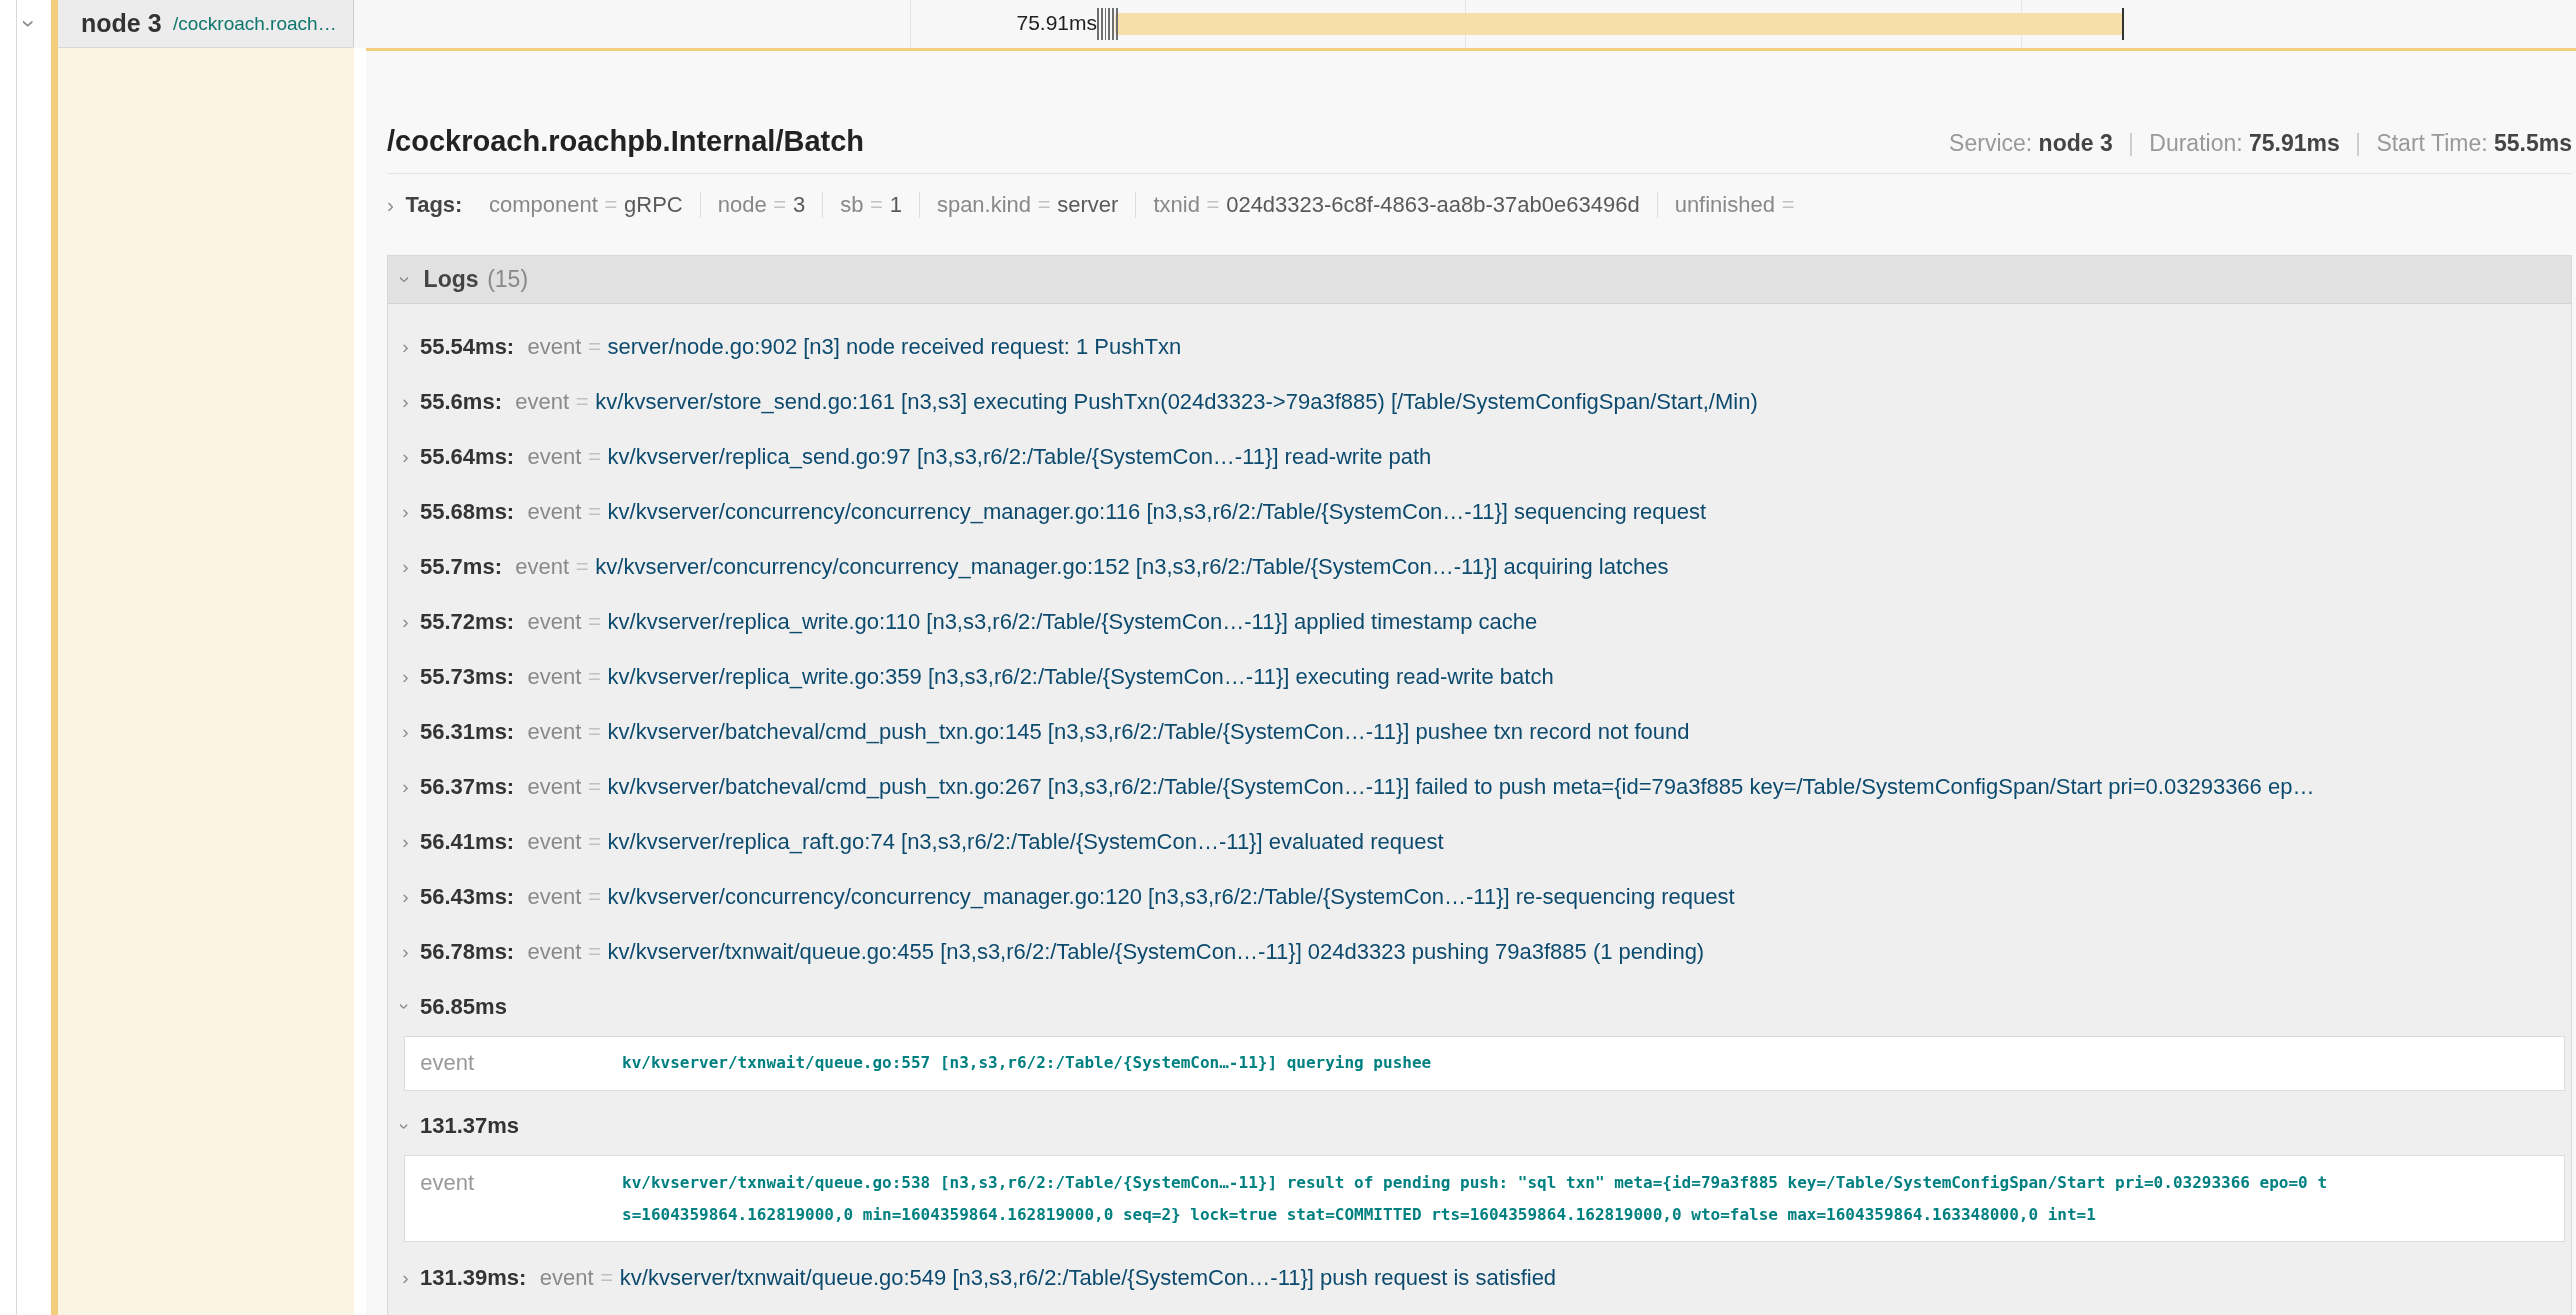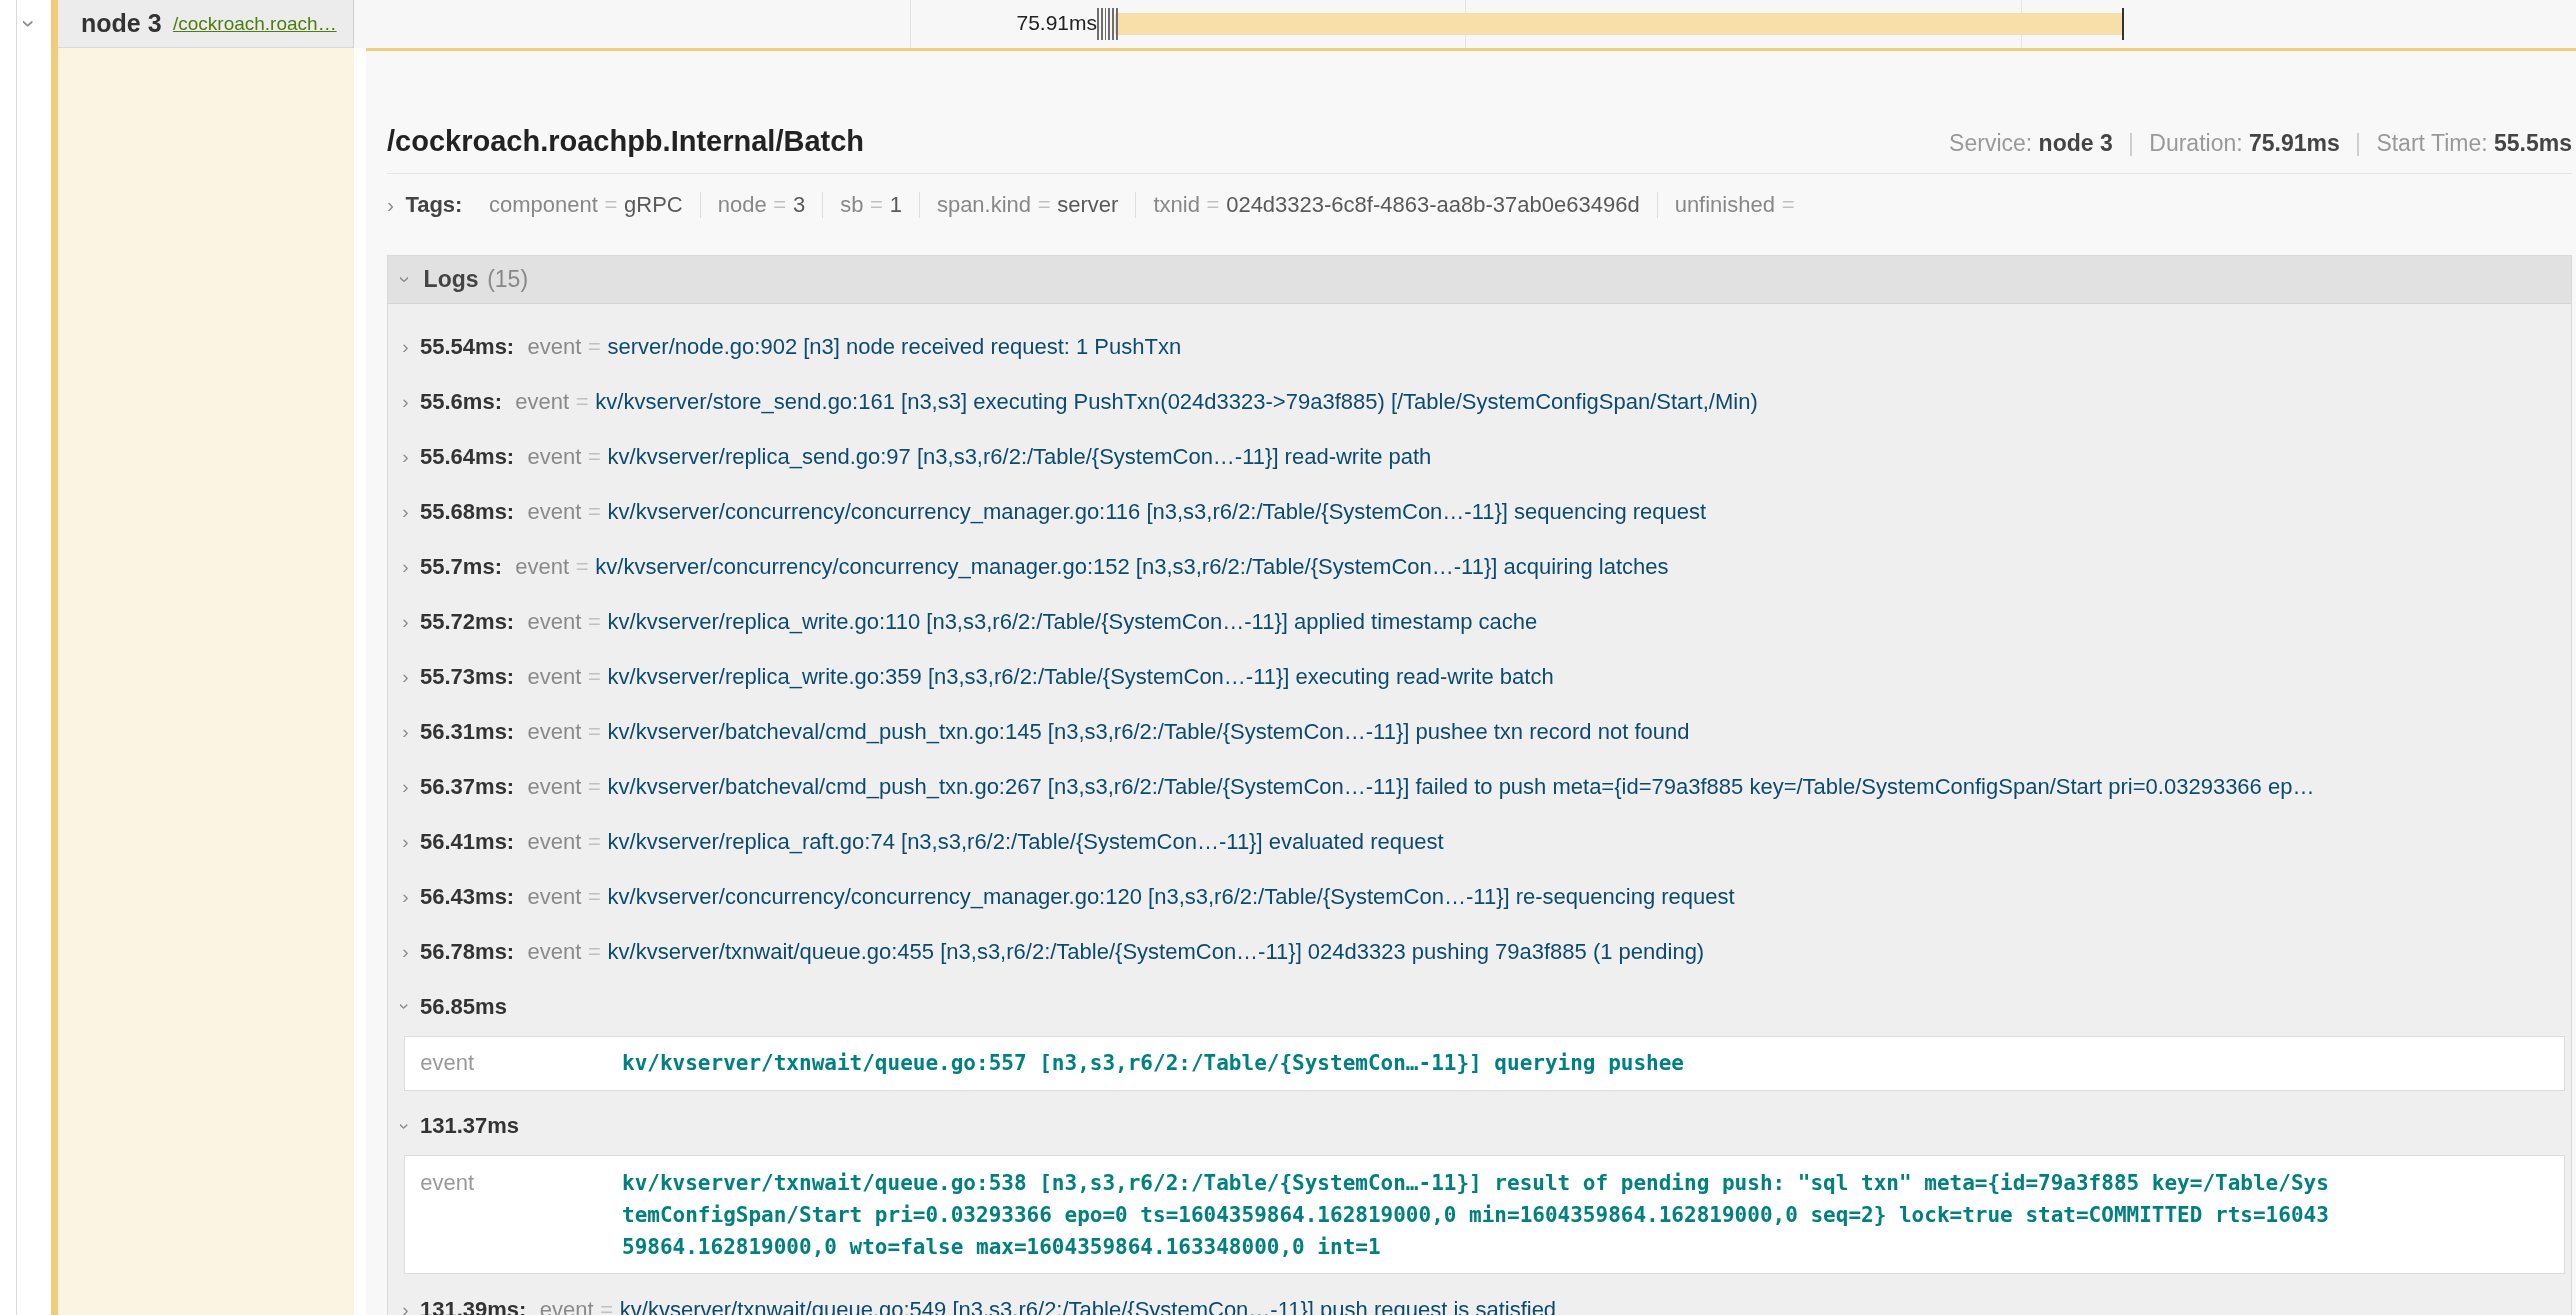--- a/index.html
+++ b/index.html
@@ -11,21 +11,21 @@
   .gutter-line { position:absolute; left:16px; top:0; width:1px; height:1316px; background:#d9d9d9; }
 
   
   .top-chevron { position:absolute; left:25px; top:12.4px; font-size:23px; color:#8c8c8c;
                  display:inline-block; transform:rotate(90deg); cursor:pointer; line-height:23px; }
   .service-stripe { position:absolute; left:51px; top:0; width:6.7px; height:1316px; background:#f2cd7b; }
   .span-name-col { position:absolute; left:58px; top:0; width:296px; height:48px; background:#ececec;
                    border-right:1px solid #cfcfcf; border-bottom:1px solid #d8d8d8;
                    display:flex; align-items:center; padding-left:23px; white-space:nowrap; overflow:hidden; cursor:pointer; }
   .span-name-col .svc { font-size:25px; font-weight:bold; color:#333; }
-  .span-name-col .op  { font-size:19px; color:#4d7c0f; margin-left:11.4px; overflow:hidden; text-overflow:ellipsis;text-decoration:underline; }
+  .span-name-col .op  { font-size:19px; color:#0f766e; margin-left:11.4px; overflow:hidden; text-overflow:ellipsis; }
   .span-timeline { position:absolute; left:354px; top:0; width:2222px; height:48px; background:#f7f7f7; }
   .gridline { position:absolute; top:0; width:1px; height:48px; background:#e4e4e4; }
   .duration-label { position:absolute; left:581px; top:11.4px; width:162px; text-align:right;
                     font-size:21px; color:#222; }
   .span-bar { position:absolute; left:761px; top:13.3px; width:1008px; height:22px;
               background:#f8dfaa; border-radius:1.9px; }
   .log-ticks { position:absolute; left:743px; top:7.6px; height:32px; display:flex; gap:1.9px; }
   .log-ticks span { width:1.9px; height:32px; background:#6e6e6e; }
   .end-tick { position:absolute; left:1768px; top:7.6px; width:1.9px; height:32px; background:#333; }
 
@@ -66,21 +66,21 @@
   .fld { font-size:22px; color:#8a8a8a; }
   .eq { font-size:22px; color:#c0c0c0; margin:0 6.7px; }
   .val { font-size:22px; color:#0c4a6e; }
 
   .log-exp-header { height:55px; display:flex; align-items:center; padding-left:14.3px; cursor:pointer; }
   .log-exp-header .chev { font-size:19px; margin-right:11.4px; }
 
   .event-box { background:#fff; border:1px solid #dcdcdc; margin:1.9px 5.7px 7.6px 16px;
                display:flex; align-items:flex-start; padding:10.5px 0; }
   .event-label { flex:0 0 217px; padding-left:15.3px; font-size:22px; color:#999; line-height:32px; }
-  .event-value { font-family:"DejaVu Sans Mono", monospace; font-size:21px; font-weight:700;
+  .event-value { font-family:"DejaVu Sans Mono", monospace; font-size:16px; font-weight:700;
                  color:#008080; line-height:32px; max-width:1707px; word-break:break-all; }
 
   .logs-footer { font-size:18px; color:#9b9b9b; padding:9.5px 0 11.4px 15.3px;
                  border-top:0; }
 </style>
 </head>
 <body>
 
 <div class="stage">
 

